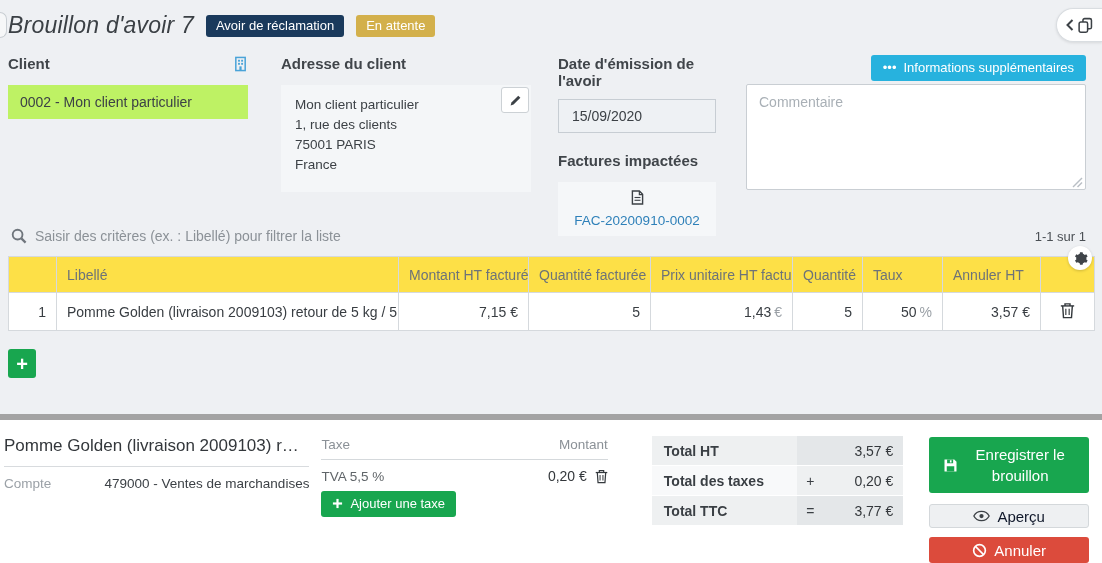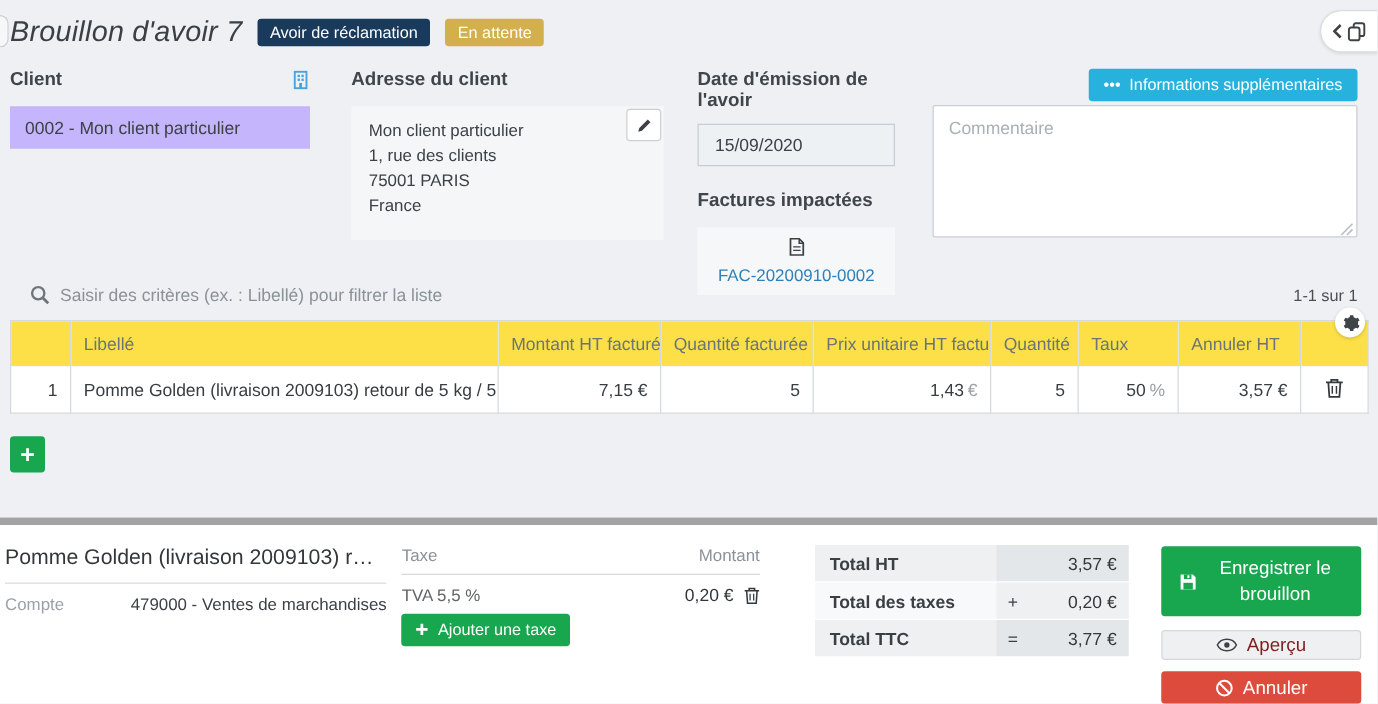--- a/index.html
+++ b/index.html
@@ -13,40 +13,40 @@
   .badge { font-size:13px; color:#fff; padding:4px 10px 5px; border-radius:3px; line-height:1; }
   .badge-navy { background:#1a3a5c; }
   .badge-gold { background:#d3b04b; }
   .left-sliver { position:absolute; left:0; top:12px; width:7px; height:26px; background:#f6f7f8; border:1px solid #c9ced3; border-left:none; border-radius:0 13px 13px 0; }
   .collapse-pill { position:absolute; top:8px; right:0; width:46px; height:34px; background:#fff; border:1px solid #d9dde1; border-right:none; border-radius:17px 0 0 17px; display:flex; align-items:center; justify-content:center; gap:3px; box-shadow:0 1px 3px rgba(0,0,0,.10); cursor:pointer; }
 
   .cols { display:flex; }
   .section-label { font-size:15px; font-weight:700; color:#40454a; }
   .col-client { width:240px; }
   .client-label-row { display:flex; align-items:center; justify-content:space-between; }
-  .client-box { margin-top:13px; background:#c4b5fd; padding:9px 12px; font-size:14px; color:#3c4146; cursor:pointer; }
+  .client-box { margin-top:13px; background:#bef264; padding:9px 12px; font-size:14px; color:#3c4146; cursor:pointer; }
   .col-address { width:250px; margin-left:33px; }
   .address-box { margin-top:13px; background:#f4f6f8; padding:10px 14px; height:107px; position:relative; font-size:13.5px; line-height:20px; color:#3c4146; }
   .edit-btn { position:absolute; top:2px; right:2px; width:28px; height:26px; background:#fff; border:1px solid #ccd1d5; border-radius:3px; display:flex; align-items:center; justify-content:center; cursor:pointer; }
   .col-date { width:158px; margin-left:27px; }
   .date-input { margin-top:10px; width:100%; height:34px; background:#eef1f4; border:1px solid #c7cdd3; padding:0 13px; font-size:14px; color:#3c4146; font-family:inherit; }
   .invoices-label { margin-top:19px; }
   .invoice-link-row { margin-top:13px; background:#f5f7f9; padding:8px 10px; display:flex; align-items:center; justify-content:center; gap:8px;flex-direction:column; }
   .invoice-link { font-size:13.5px; color:#2e80b9; text-decoration:none; cursor:pointer; }
   .col-comment { flex:1; margin-left:30px; }
   .info-btn-row { text-align:right; margin-bottom:3px; }
   .info-btn { display:inline-flex; align-items:center; gap:7px; background:#27b2de; border:none; color:#fff; font-size:13px; padding:5px 12px 6px; border-radius:3px; cursor:pointer; font-family:inherit; }
   .comment-wrap { position:relative; }
   .comment-area { width:100%; height:106px; border:1px solid #c9ced3; border-radius:2px; padding:9px 12px; font-size:14px; color:#3c4146; resize:none; font-family:inherit; background:#fff; }
   .comment-area::placeholder { color:#a9b0b6; }
   .resize-grip { position:absolute; right:3px; bottom:6px; pointer-events:none; }
 
   
   .mid { position:relative; height:202px; }
-  .filter-row { display:flex; align-items:center; padding:16px 16px 12px 24px;justify-content:space-between; }
+  .filter-row { display:flex; align-items:center; padding:16px 16px 12px 11px;justify-content:space-between; }
   .filter-input { flex:1; border:none; background:transparent; outline:none; font-size:14px; color:#3c4146; margin-left:8px; font-family:inherit; }
   .filter-input::placeholder { color:#8b9197; }
   .result-count { font-size:13px; color:#4a4f54; margin-left:12px; white-space:nowrap; }
   .gear-wrap { position:absolute; top:34px; right:10px; width:24px; height:24px; background:#fff; border-radius:50%; box-shadow:0 1px 3px rgba(0,0,0,.18); display:flex; align-items:center; justify-content:center; cursor:pointer; z-index:2; }
 
   table.items { border-collapse:collapse; table-layout:fixed; width:1086px; margin:0 8px; background:#fff; }
   table.items th, table.items td { border:1px solid #d5d9dd; font-size:14px; padding:0 10px; overflow:hidden; white-space:nowrap; }
   table.items th { height:36px; background:#fde047; color:#6d7378; font-weight:400; text-align:left; }
   table.items td { height:38px; color:#383d42; background:#fff; }
   td.muted-cell { background:#f0f2f4; }
@@ -79,21 +79,21 @@
   .total-opval { display:flex; align-items:center; align-self:stretch; }
   .total-op { width:26px; text-align:center; color:#3a3f44; }
   .total-value { width:80px; text-align:right; padding-right:10px; color:#33373b; }
   .tr-a .total-label { background:#eef0f1; } .tr-a .total-opval { background:#e4e7e9; }
   .tr-b .total-label { background:#f8f9fa; } .tr-b .total-opval { background:#eef0f1; }
 
   .actions-block { width:160px; margin-left:26px; padding-top:9px; display:flex; flex-direction:column; }
   .btn { border:none; border-radius:3px; font-size:15px; cursor:pointer; display:flex; align-items:center; justify-content:center; gap:7px; font-family:inherit; }
   .btn-save { background:#18a64f; color:#fff; padding:7px 14px; line-height:21px; }
   .btn-save .txt { white-space:normal; text-align:center; }
-  .btn-preview { background:#eef0f2; border:1px solid #d4d8db; color:#7f1d1d; height:30px; margin-top:11px; }
+  .btn-preview { background:#eef0f2; border:1px solid #d4d8db; color:#0f172a; height:30px; margin-top:11px; }
   .btn-cancel { background:#dc4b3c; color:#fff; height:33px; margin-top:9px; }
   svg { display:block; }
 </style>
 </head>
 <body>
 
 <div class="top">
   <div class="left-sliver"></div>
 
   <div class="title-row">

